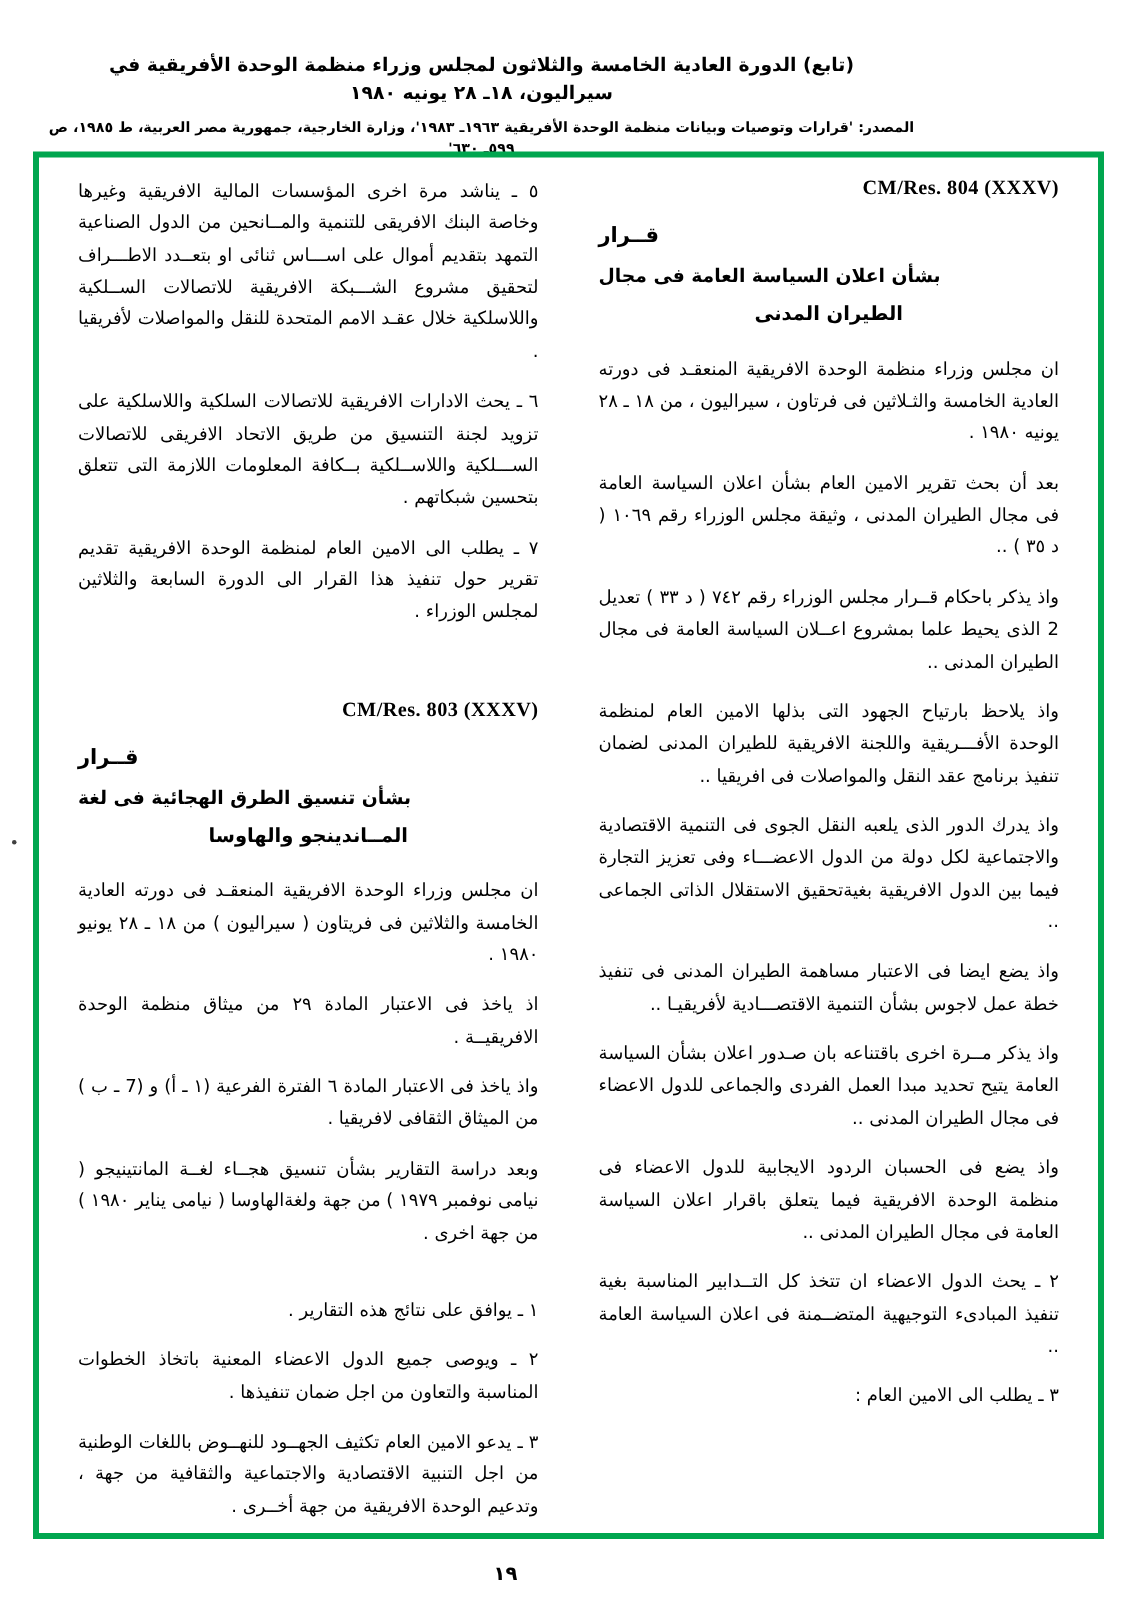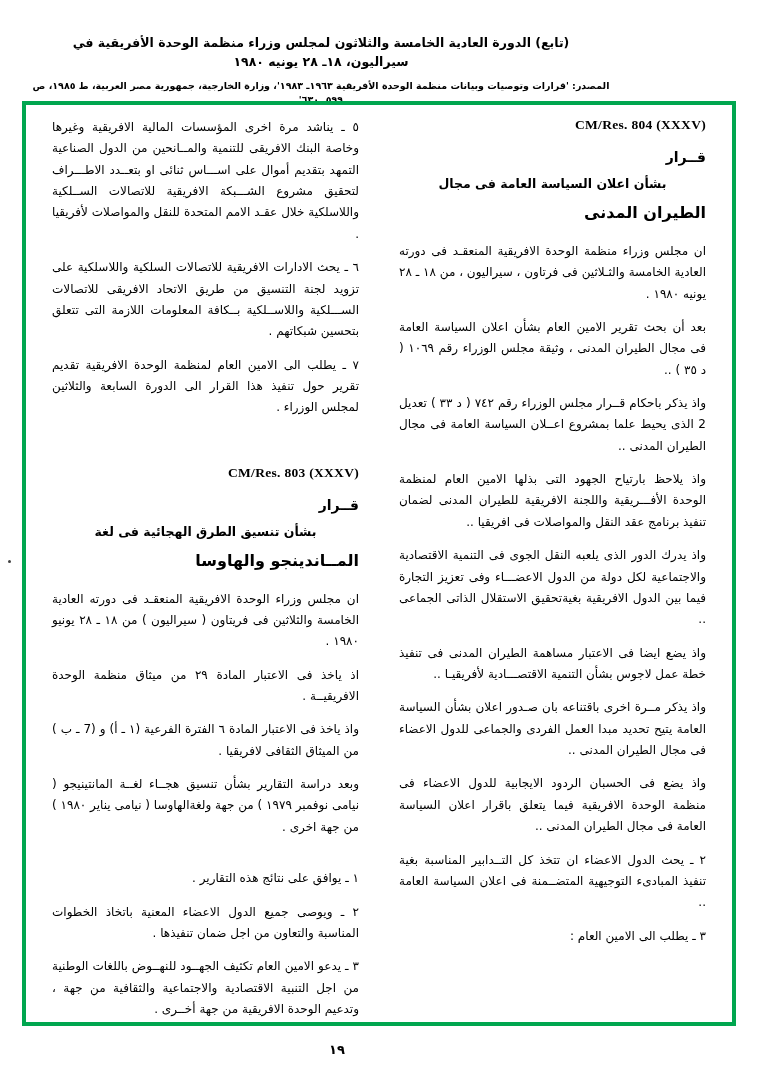--- a/index.html
+++ b/index.html
@@ -78,36 +78,36 @@
     font-size: 13.5px;
     font-weight: bold;
     direction: ltr;
     text-align: right;
     letter-spacing: 0.3px;
     margin-bottom: 16px;
   }
   .col.left .res-id { text-align: right; }
 
   .res-word {
-    text-align: right;
+    text-align: left;
     font-size: 14px;
     font-weight: bold;
     letter-spacing: 6px;
     margin: 10px 0 8px 0;
   }
   .res-sub {
-    text-align: center;
+    text-align: left;
     font-size: 12.5px;
     font-weight: bold;
     line-height: 1.75;
     margin-bottom: 4px;
   }
   .res-sub2 {
-    text-align: right;
-    font-size: 16px;
+    text-align: center;
+    font-size: 13px;
     font-weight: bold;
     line-height: 1.75;
     margin-bottom: 14px;
   }
 
   p.para {
     font-size: 12px;
     line-height: 1.78;
     margin: 0 0 12px 0;
     text-align: justify;

